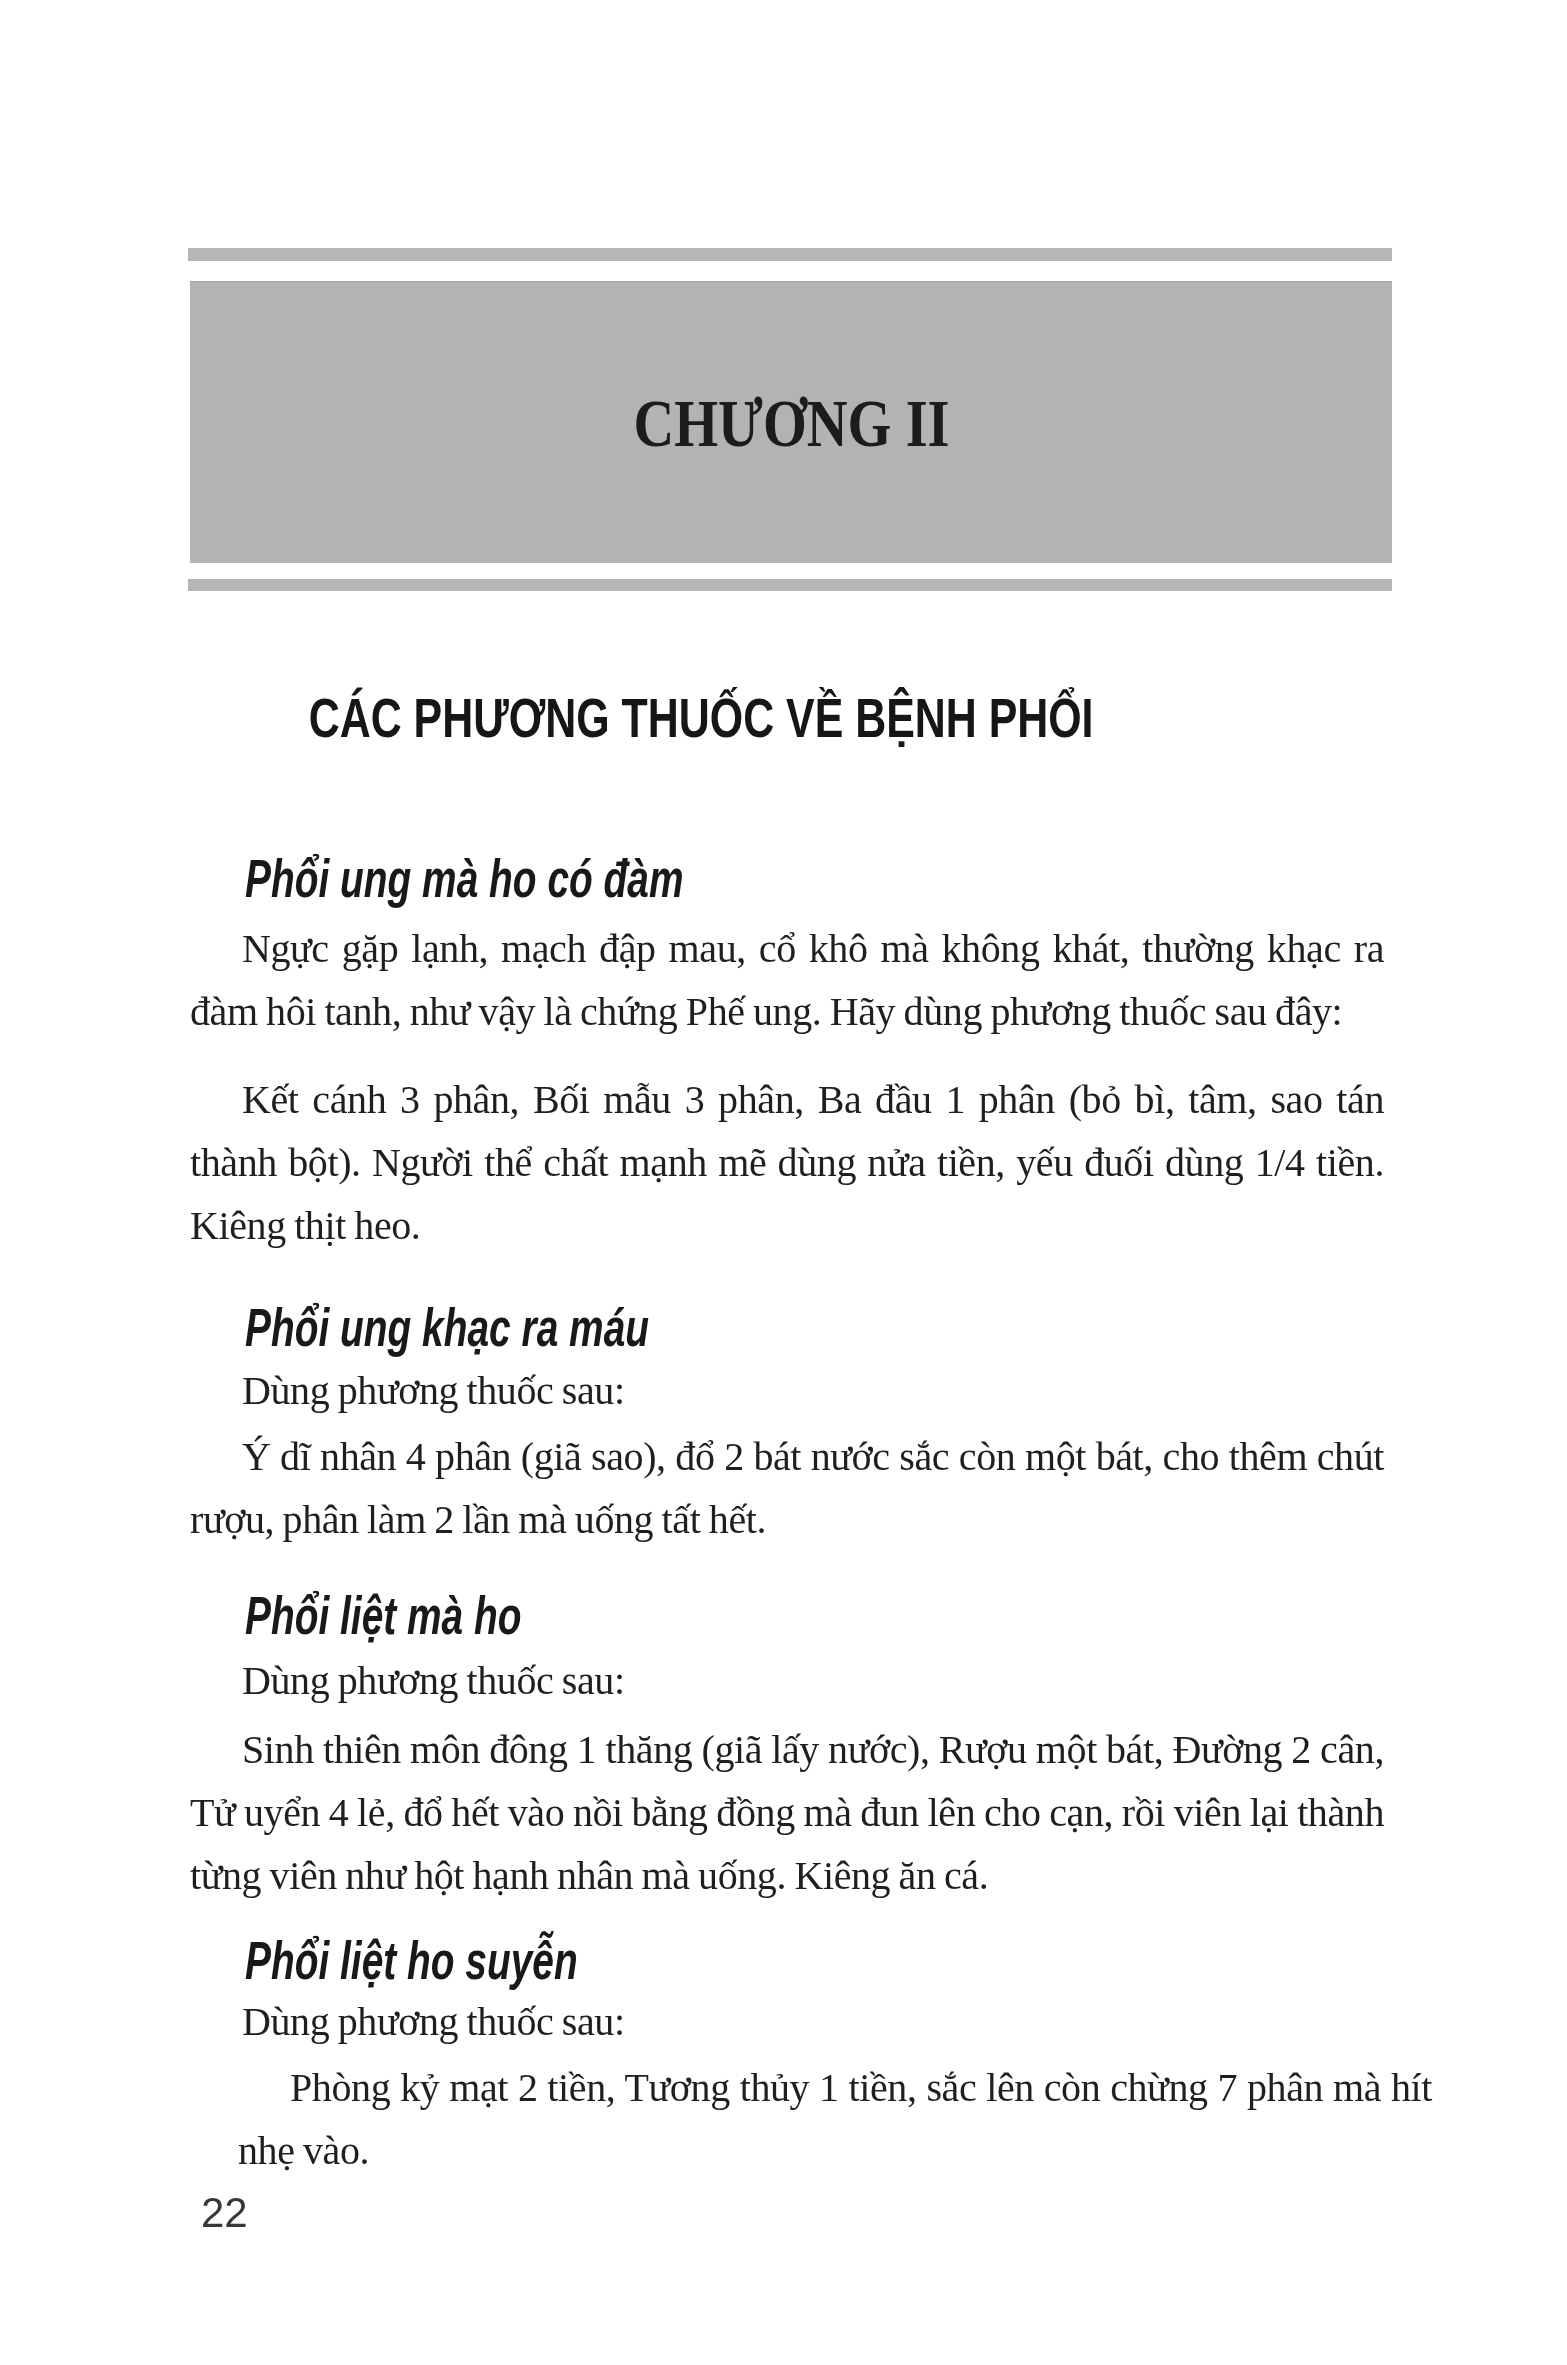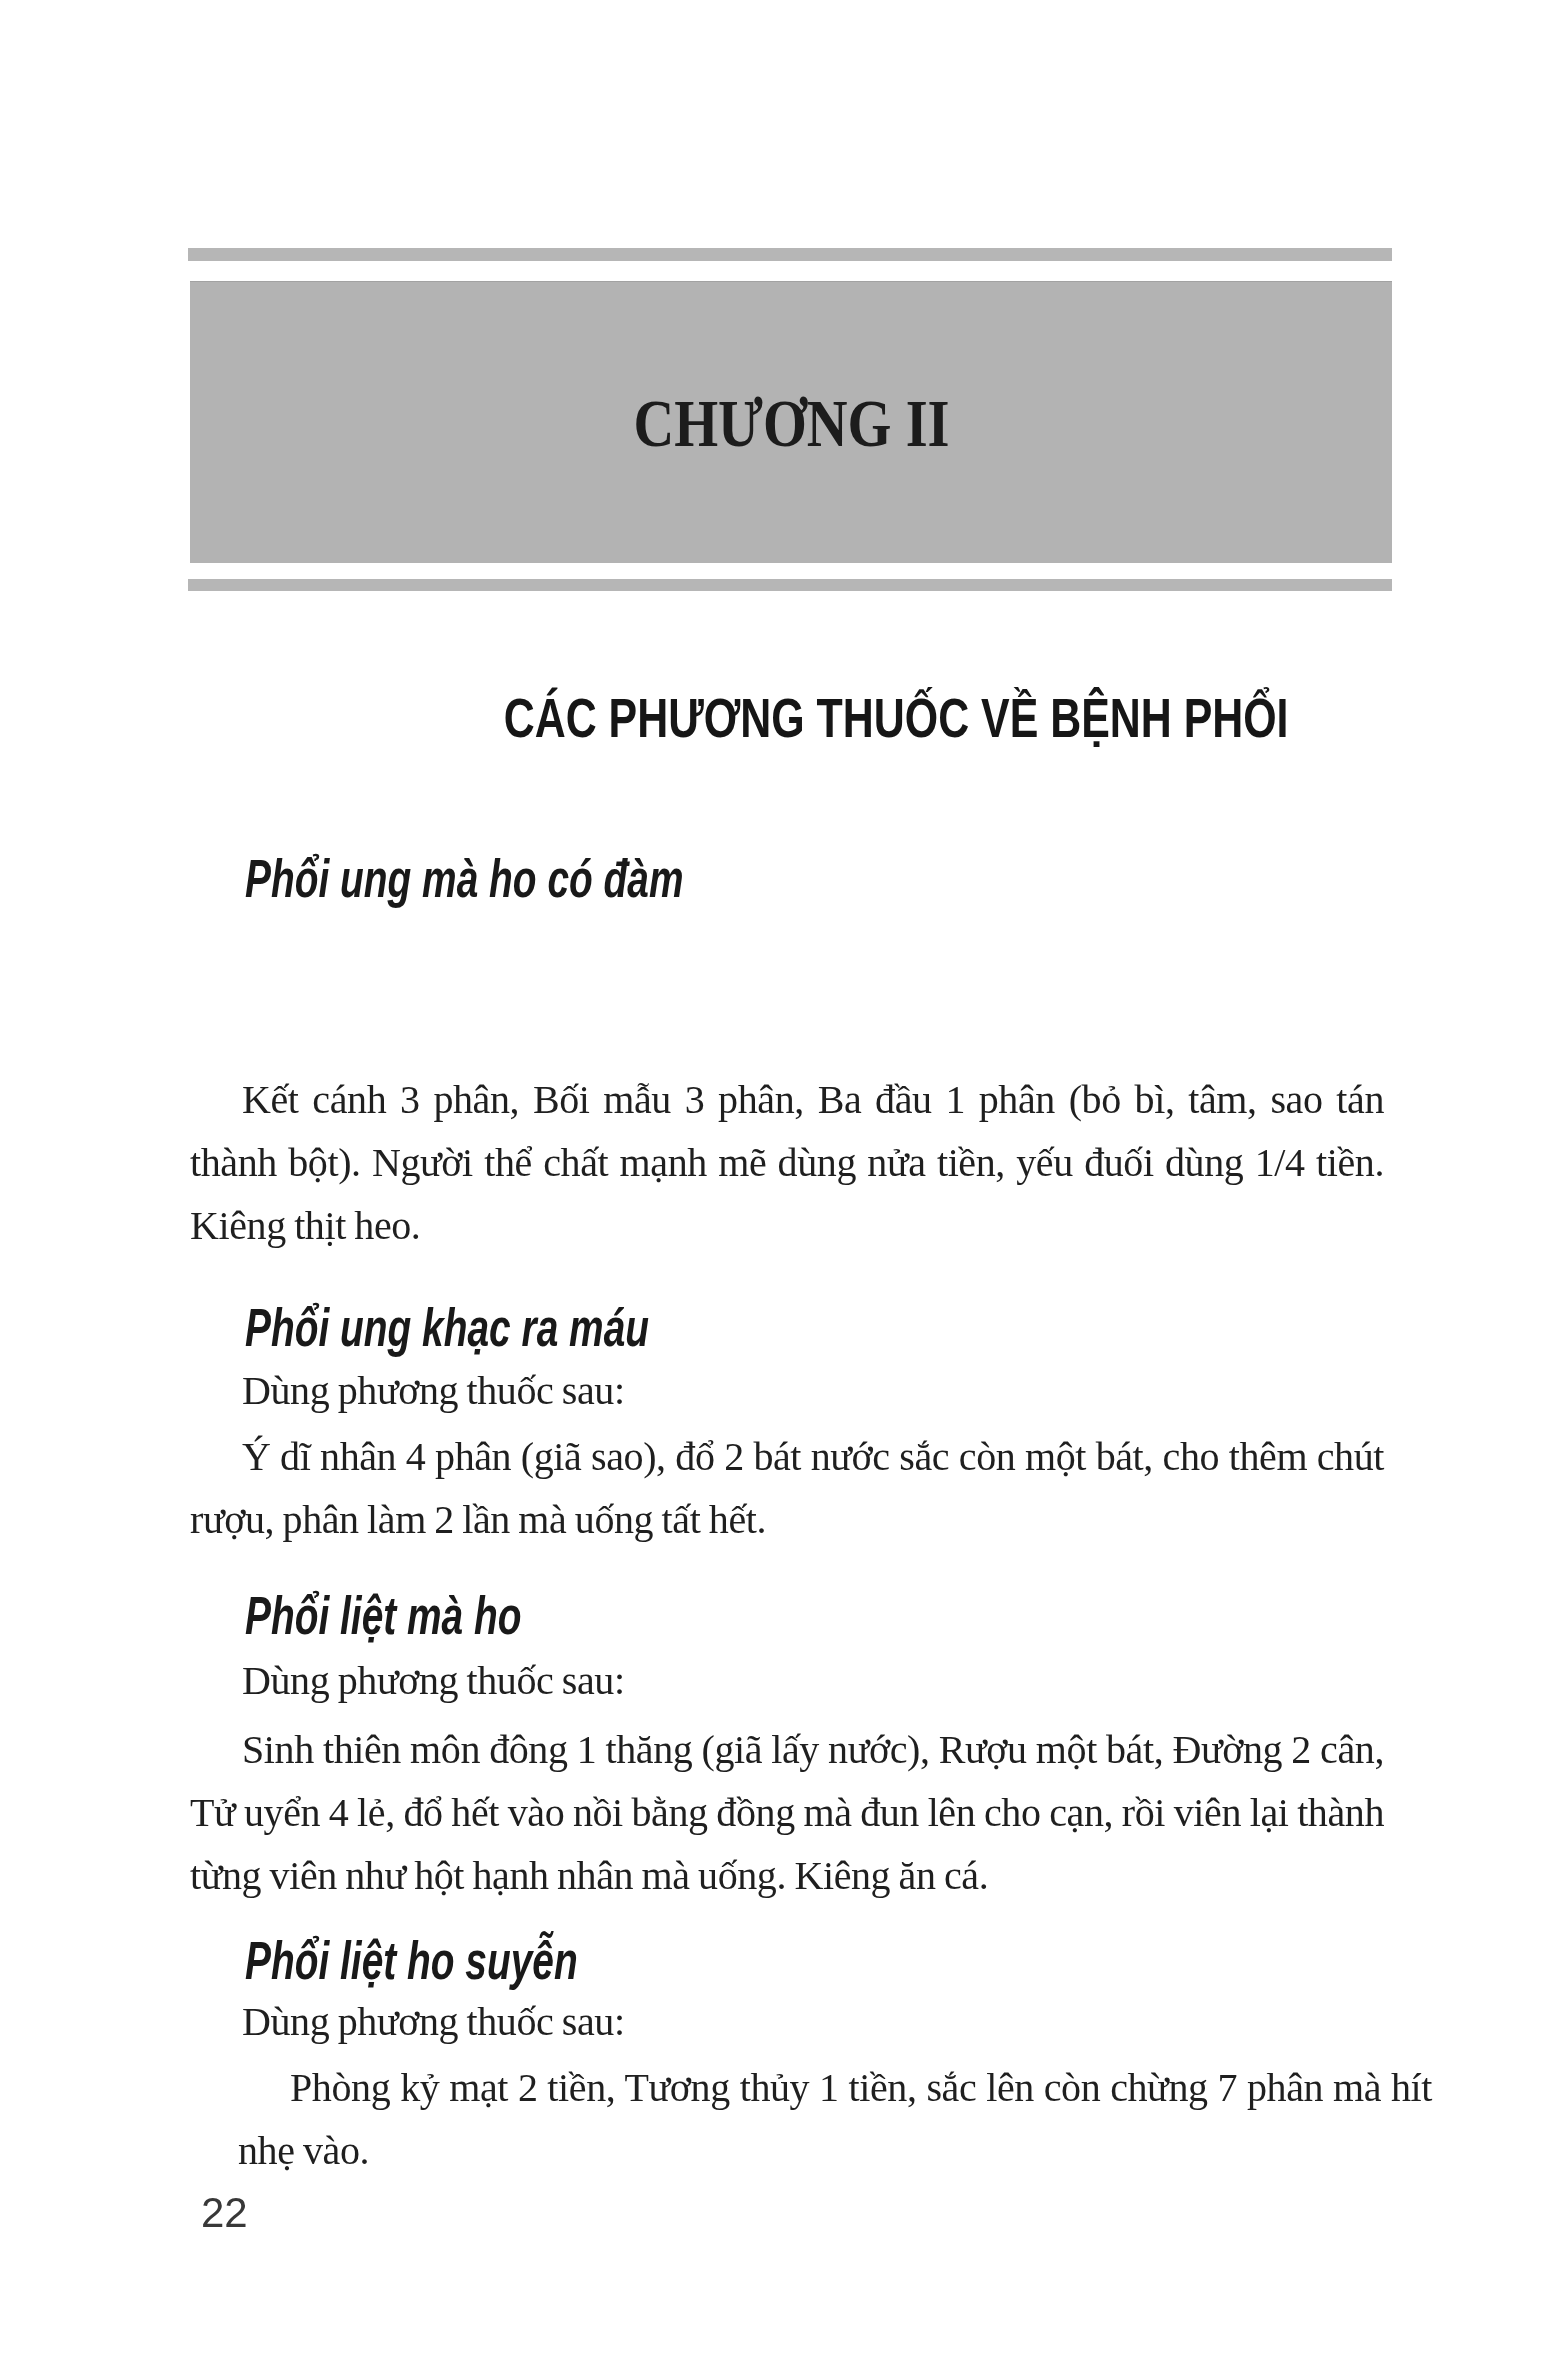--- a/index.html
+++ b/index.html
@@ -26,22 +26,22 @@
   }
   .chapter-line{
     font-family:"Liberation Serif", serif;
     font-weight:bold;
     font-size:68px;line-height:1;
     color:#1c1c1c;
     white-space:nowrap;
   }
   .chapter-line > span{display:inline-block;transform:scaleX(0.83);transform-origin:center;}
   .section-title{
-    position:absolute;left:205px;top:691px;width:1194px;
-    text-align:right;white-space:nowrap;
+    position:absolute;left:198px;top:691px;width:1194px;
+    text-align:left;white-space:nowrap;
   }
   .section-title > span{
     display:inline-block;
     font-family:"Liberation Sans", sans-serif;
     font-weight:bold;
     font-size:55px;line-height:1;
     color:#161616;
     transform:scaleX(0.78);transform-origin:center;
   }
   .subhead{
@@ -81,20 +81,21 @@
 
   <div class="chapter-box">
     <div class="chapter-line"><span>CHƯƠNG II</span></div>
   </div>
 
   <div class="band bottom"></div>
 
   <div class="section-title"><span>CÁC PHƯƠNG THUỐC VỀ BỆNH PHỔI</span></div>
 
   <div class="subhead" style="top:851px;"><span>Phổi ung mà ho có đàm</span></div>
+  <div class="para" style="top:917px;">Ngực gặp lạnh, mạch đập mau, cổ khô mà không khát, thường khạc ra đàm hôi tanh, như vậy là chứng Phế ung. Hãy dùng phương thuốc sau đây:</div>
   <div class="para" style="top:1068px;">Kết cánh 3 phân, Bối mẫu 3 phân, Ba đầu 1 phân (bỏ bì, tâm, sao tán thành bột). Người thể chất mạnh mẽ dùng nửa tiền, yếu đuối dùng 1/4 tiền. Kiêng thịt heo.</div>
 
   <div class="subhead" style="top:1300px;"><span>Phổi ung khạc ra máu</span></div>
   <div class="para" style="top:1359px;">Dùng phương thuốc sau:</div>
   <div class="para" style="top:1425px;">Ý dĩ nhân 4 phân (giã sao), đổ 2 bát nước sắc còn một bát, cho thêm chút rượu, phân làm 2 lần mà uống tất hết.</div>
 
   <div class="subhead" style="top:1588px;"><span>Phổi liệt mà ho</span></div>
   <div class="para" style="top:1649px;">Dùng phương thuốc sau:</div>
   <div class="para" style="top:1718px;">Sinh thiên môn đông 1 thăng (giã lấy nước), Rượu một bát, Đường 2 cân, Tử uyển 4 lẻ, đổ hết vào nồi bằng đồng mà đun lên cho cạn, rồi viên lại thành từng viên như hột hạnh nhân mà uống. Kiêng ăn cá.</div>
 

